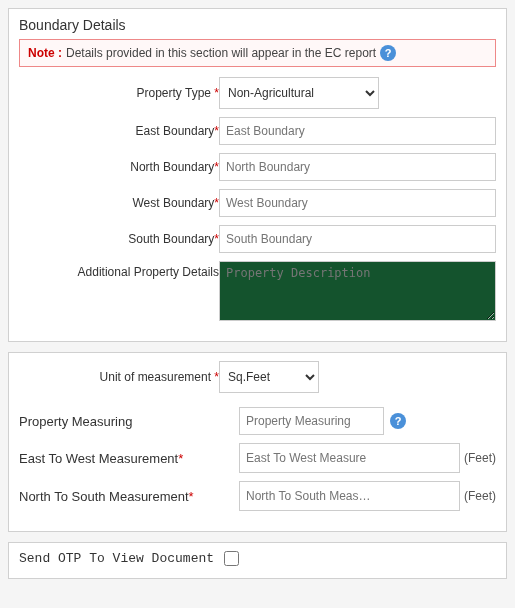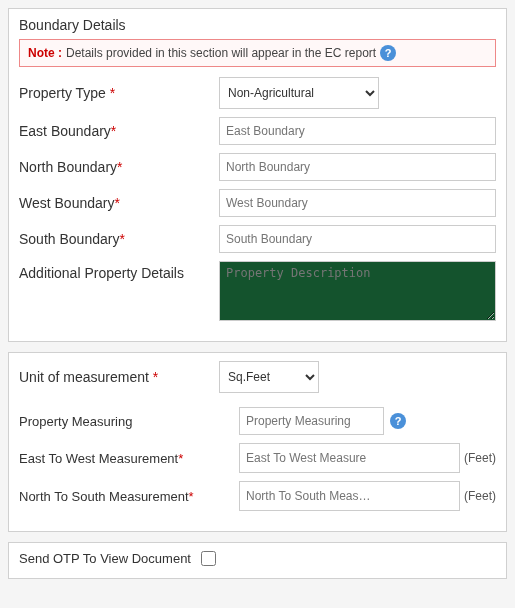--- a/index.html
+++ b/index.html
@@ -62,21 +62,22 @@
     .form-row {
       display: flex;
       align-items: center;
       margin-bottom: 8px;
     }
 
     .form-label {
       width: 200px;
       flex-shrink: 0;
       color: #333;
-      font-size: 14px;
+      font-size: 12px;
+      text-align: right;
     }
 
     .required {
       color: #cc0000;
     }
 
     .form-input {
       flex: 1;
       height: 28px;
       border: 1px solid #ccc;
@@ -164,20 +165,21 @@
 
     .checkbox-row {
       display: flex;
       align-items: center;
       gap: 10px;
     }
 
     .checkbox-label {
       color: #333;
       font-size: 13px;
+      font-family: Liberation Mono, monospace;
     }
 
     input[type="checkbox"] {
       width: 15px;
       height: 15px;
       cursor: pointer;
     }
 
     .prop-measuring-row {
       display: flex;

